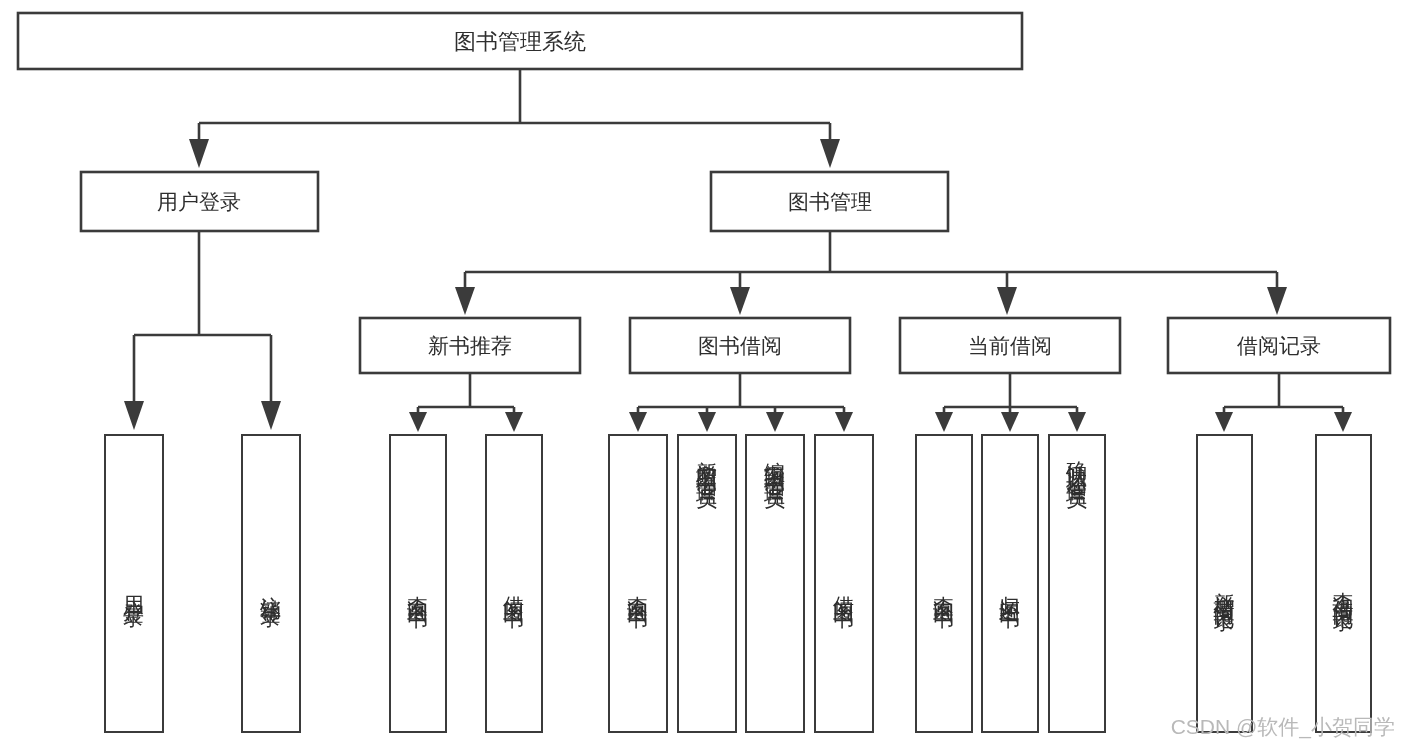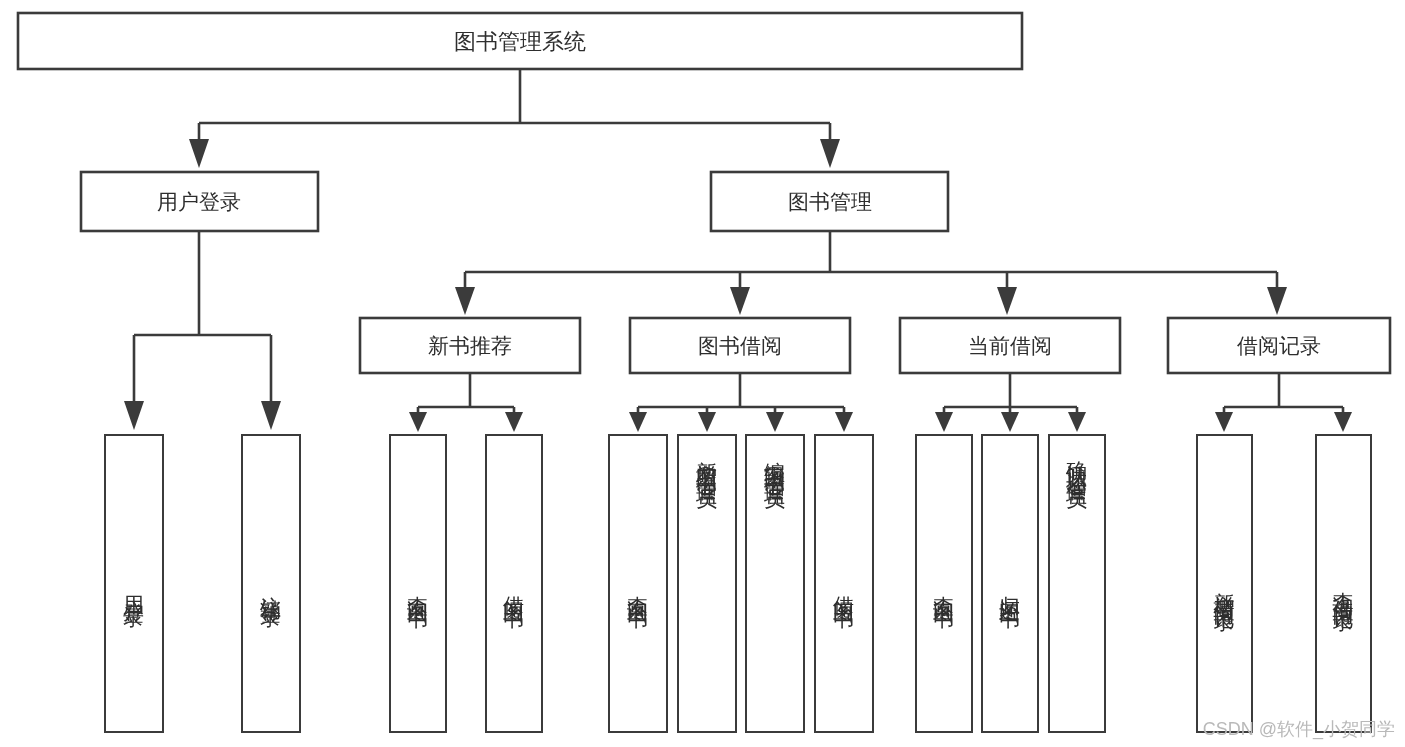--- a/index.html
+++ b/index.html
@@ -86,21 +86,21 @@
   .vnode-inner.top {
     align-items: flex-start;
     padding-top: 8px;
     box-sizing: border-box;
   }
   .watermark {
     position: absolute;
     right: 10px;
     bottom: 6px;
     font-family: "Liberation Sans", "DejaVu Sans", sans-serif;
-    font-size: 18px;
+    font-size: 21px;
     color: #b9b9b9;
     white-space: nowrap;
     pointer-events: none;
   }
 </style>
 </head>
 <body>
 
 <div id="diagram-root">
 

